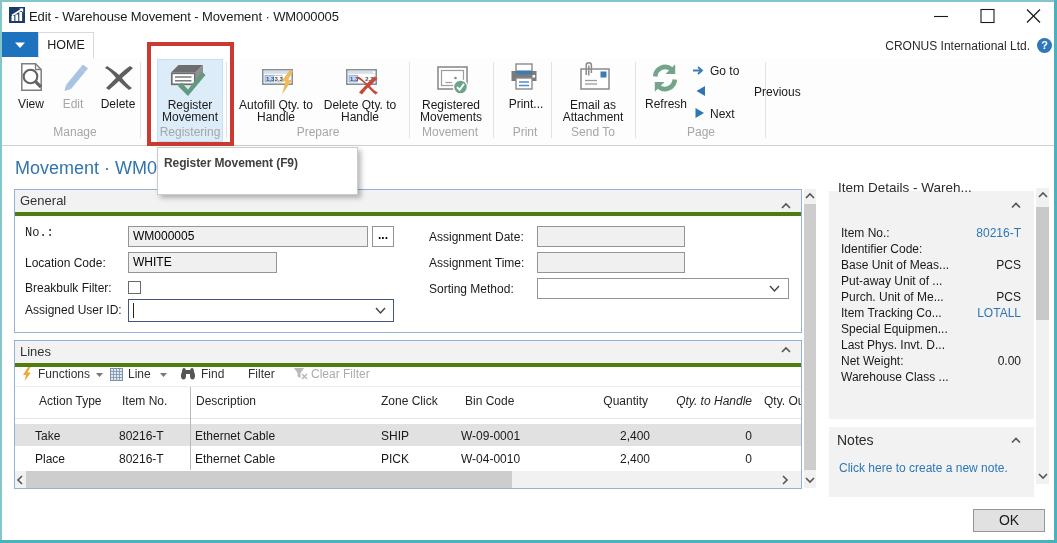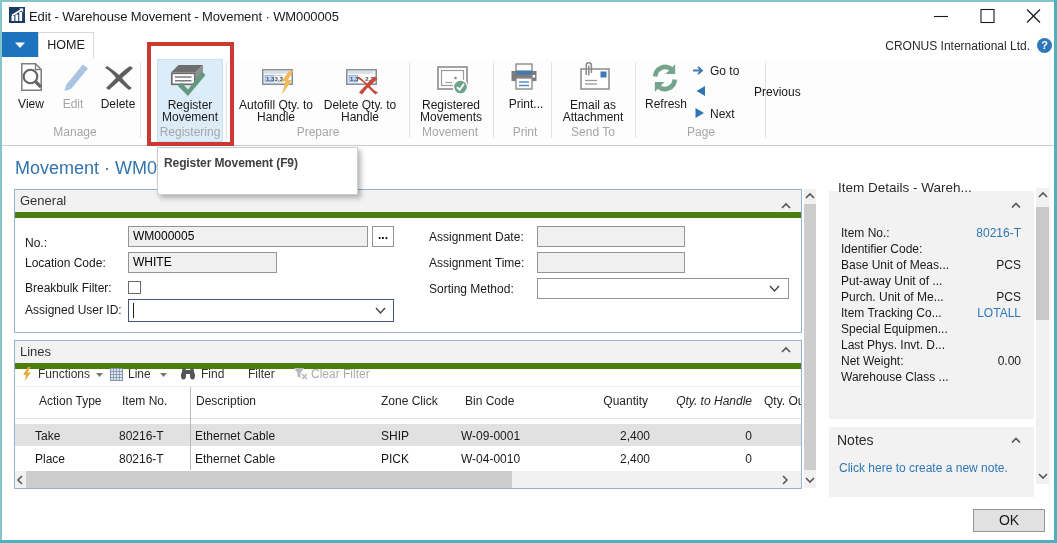--- a/index.html
+++ b/index.html
@@ -5,21 +5,21 @@
   body{width:1057px;height:543px;position:relative;overflow:hidden;
        font-family:"Liberation Sans",sans-serif;background:#fff;
        -webkit-font-smoothing:antialiased;}
   .a{position:absolute;}
   .lbl{position:absolute;font-size:12px;color:#1a1a1a;white-space:nowrap;}
   .blue{color:#2e77b5;}
   .box{position:absolute;border:1px solid #949494;box-sizing:border-box;}
   .dis{background:#f0f0f0;}
   .panel{position:absolute;border:1px solid #94b2d6;box-sizing:border-box;background:#fff;}
   .phead{position:absolute;left:0;top:0;right:0;height:22px;background:#f2f2f2;
-         border-bottom:6px solid #4d7c0f;font-size:13px;color:#333;line-height:22px;padding-left:5px;}
+         border-bottom:4px solid #4d7c0f;font-size:13px;color:#333;line-height:22px;padding-left:5px;}
   .btnlbl{position:absolute;font-size:12px;color:#1a1a1a;text-align:center;line-height:12px;white-space:nowrap;transform:translateX(-50%);}
   .grplbl{position:absolute;font-size:12px;color:#a6a6a6;text-align:center;transform:translateX(-50%);top:126px;line-height:13px;white-space:nowrap;}
   .sep{position:absolute;top:62px;height:76px;width:1px;background:#e2e2e2;}
   .cell{position:absolute;font-size:12px;color:#1a1a1a;white-space:nowrap;}
 </style></head>
 <body>
 
 <svg class="a" style="left:9px;top:7px" width="16" height="16" viewBox="0 0 16 16">
   <rect x="0" y="0" width="16" height="16" fill="#1b3a66"></rect>
   <rect x="2.5" y="9" width="2.8" height="5" fill="#fff"></rect>
@@ -169,21 +169,21 @@
 
 <div class="a" style="left:15px;top:158px;font-size:18px;color:#3274ae;">Movement · WM000005</div>
 
 <div class="panel" style="left:14px;top:189px;width:788px;height:144px;">
   <div class="phead">General</div>
 </div>
 <svg class="a" style="left:780px;top:201px" width="12" height="10" viewBox="0 0 12 10">
     <path d="M2 7 L6 3 L10 7" stroke="#555" stroke-width="1.6" fill="none"></path>
   </svg>
 
-<div class="lbl" style="left:25px;top:236px;">No.:</div>
+<div class="lbl" style="left:25px;top:226px;font-family:Liberation Mono, monospace;">No.:</div>
 <div class="lbl" style="left:25px;top:256px;">Location Code:</div>
 <div class="lbl" style="left:25px;top:281px;">Breakbulk Filter:</div>
 <div class="lbl" style="left:25px;top:303px;">Assigned User ID:</div>
 <div class="lbl" style="left:429px;top:230px;">Assignment Date:</div>
 <div class="lbl" style="left:429px;top:256px;">Assignment Time:</div>
 <div class="lbl" style="left:429px;top:282px;">Sorting Method:</div>
 
 <div class="box dis" style="left:128px;top:226px;width:240px;height:21px;font-size:12px;line-height:19px;padding-left:4px;">WM000005</div>
 <div class="box" style="left:372px;top:226px;width:22px;height:21px;background:#fff;text-align:center;line-height:17px;font-weight:bold;font-size:12px;">...</div>
 <div class="box dis" style="left:128px;top:252px;width:149px;height:21px;font-size:12px;line-height:19px;padding-left:4px;">WHITE</div>

